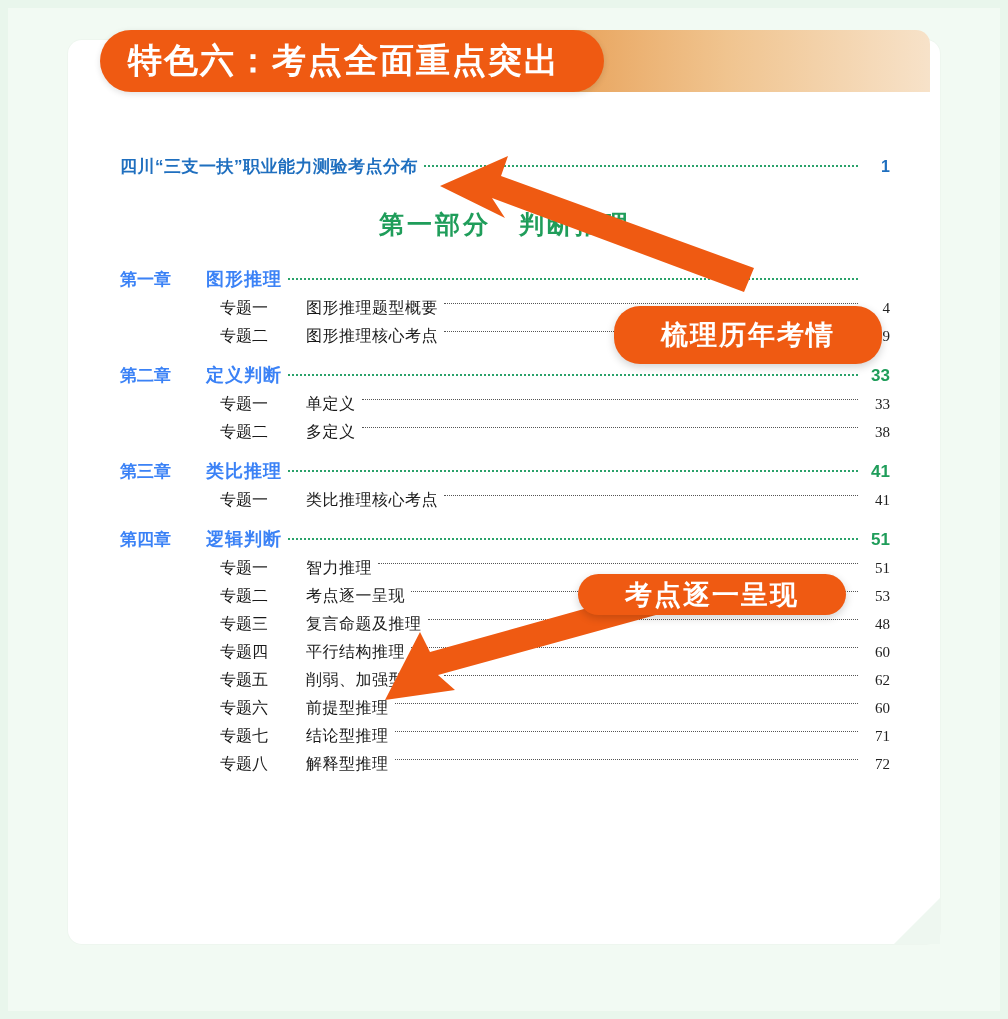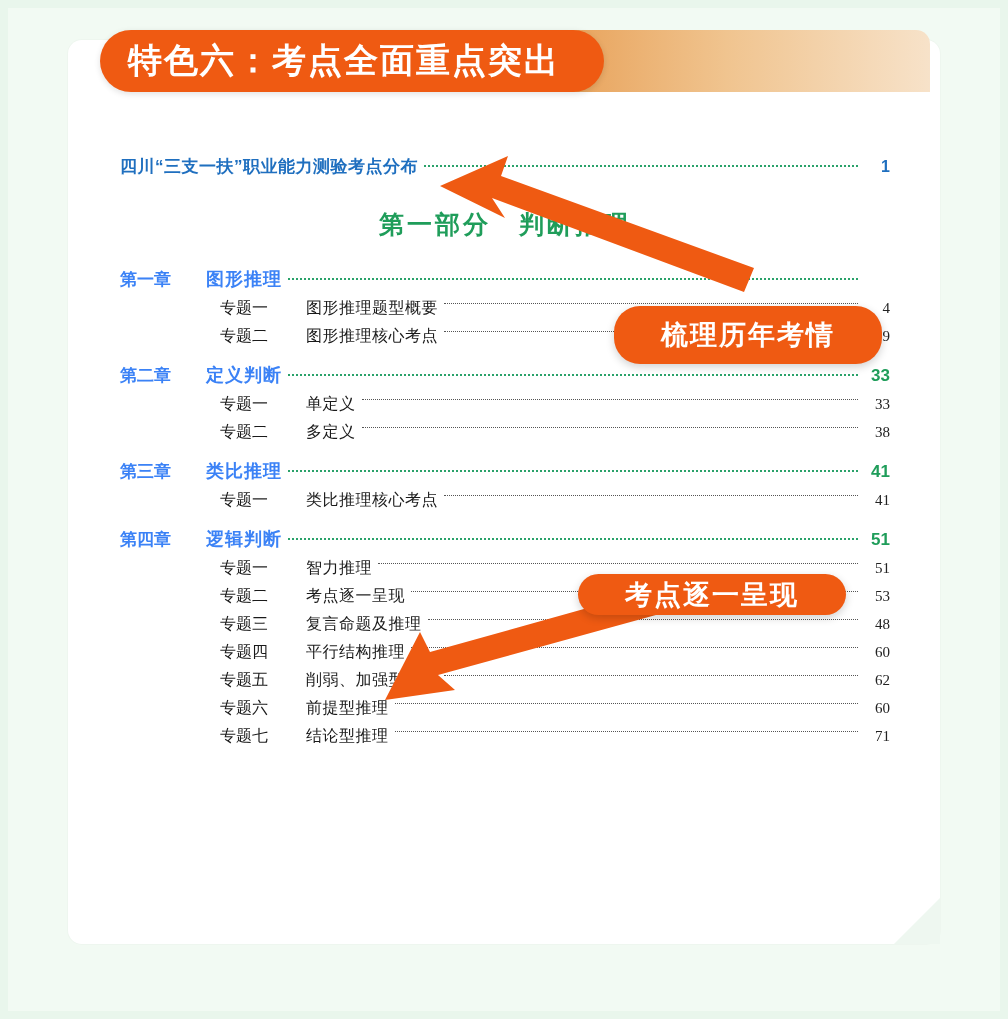--- a/index.html
+++ b/index.html
@@ -259,20 +259,26 @@
     <span class="tp-name">前提型推理</span>
     <span class="dots thin"></span>
     <span class="pg">60</span>
   </div>
   <div class="topic">
     <span class="tp-no">专题七</span>
     <span class="tp-name">结论型推理</span>
     <span class="dots thin"></span>
     <span class="pg">71</span>
   </div>
+  <div class="topic">
+    <span class="tp-no">专题八</span>
+    <span class="tp-name">解释型推理</span>
+    <span class="dots thin"></span>
+    <span class="pg">72</span>
+  </div>
 
 </div>
 
 <svg class="arrow-svg" viewBox="0 0 1008 1019">
 
   <polygon points="440,186 505,218 492,198 744,292 754,268 501,176 508,156" fill="#ef5a12"></polygon>
 
   <polygon points="385,700 455,690 438,675 674,610 666,586 430,652 420,632" fill="#ef5a12"></polygon>
 </svg>
 

